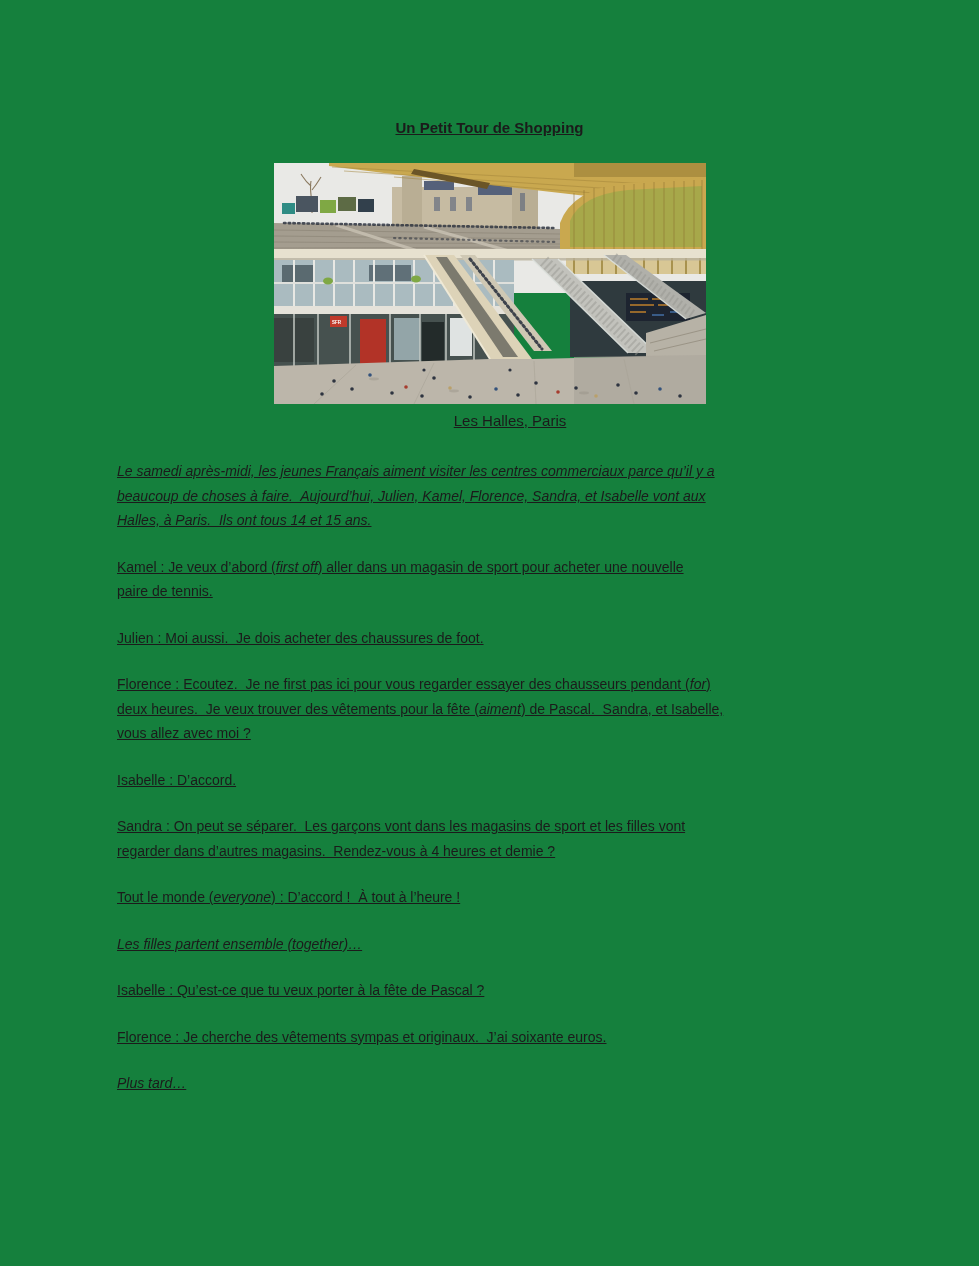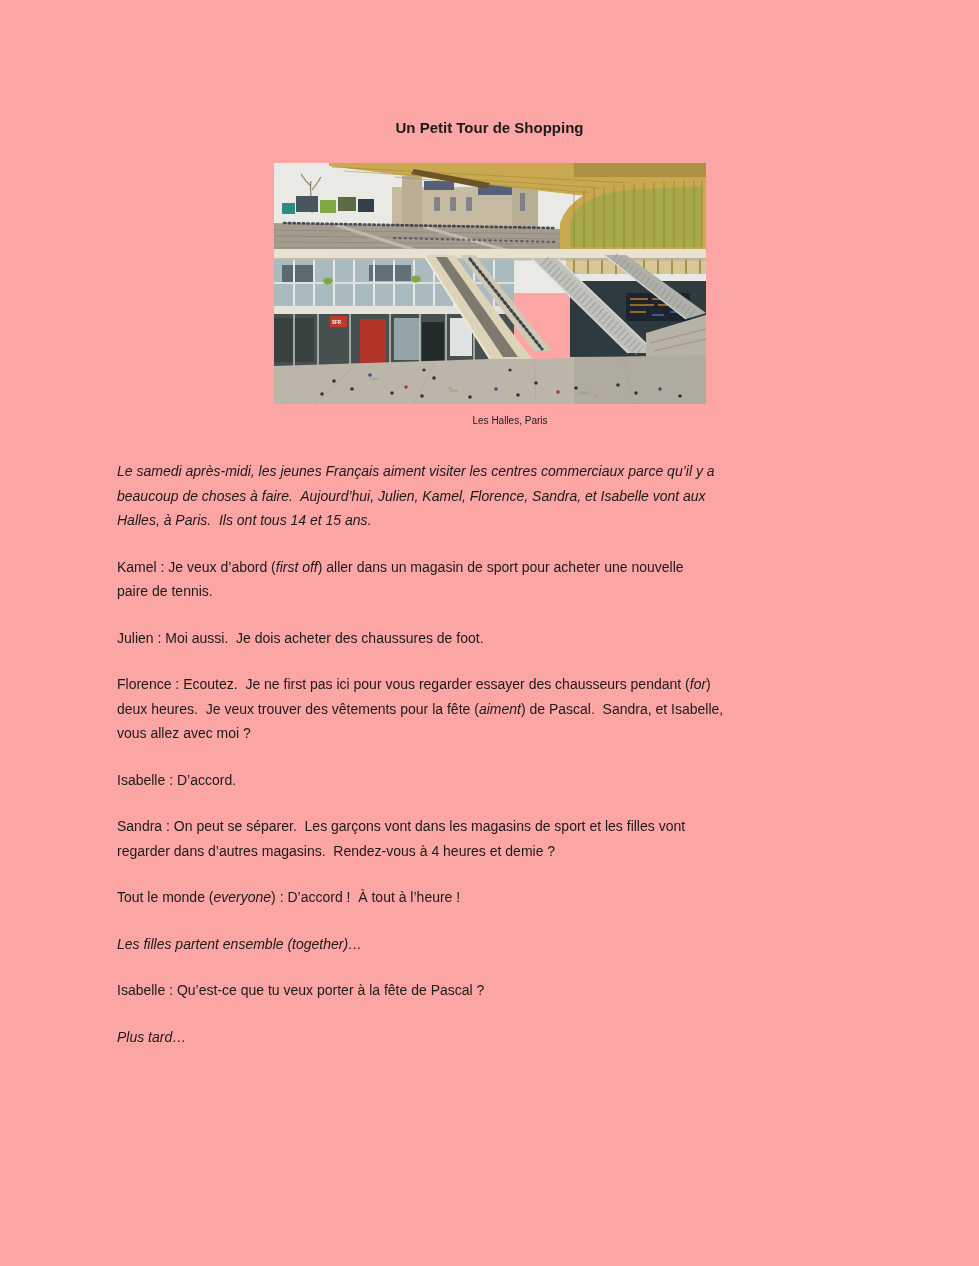--- a/index.html
+++ b/index.html
@@ -5,26 +5,26 @@
   :root{
     --c-sky:#e9e9e6; --c-gold:#c9a84f; --c-goldd:#8a702f; --c-beam:#6b5527;
     --c-stone:#c6bba2; --c-stone2:#b9ae94; --c-slate:#55617a; --c-steps:#a49d8f;
     --c-stepline:#8d8678; --c-walk:#e7e1cf; --c-cream:#ddd3b8; --c-creamd:#b0a78d;
     --c-glass:#aabbc0; --c-glassd:#46514f; --c-mull:#e8e8e4; --c-red:#c03a2b;
     --c-redd:#b23327; --c-plaza:#bcb6aa; --c-plazad:#a9a399; --c-ppl:#2e3440;
     --c-green:#7fa844; --c-stair:#c2c2bc; --c-staird:#b0b0aa; --c-shopd:#2f3a3e;
     --c-acc-red:#a63c2e; --c-acc-blue:#33527c; --c-acc-tan:#b9a06b;
   }
   html,body{margin:0;padding:0;background:#ffffff;}
-  .page{position:relative;width:979px;height:1266px;margin:0 auto;background:#fca5a5;
-        font-family:"Liberation Sans",sans-serif;color:#1b1b1b;overflow:hidden;}
+  .page{position:relative;width:979px;height:1266px;margin:0 auto;background:#15803d;
+        font-family:"Liberation Sans",sans-serif;color:#1b1b1b;overflow:hidden;text-decoration:underline;}
   .title{margin:0;padding-top:118px;text-align:center;font-size:15px;line-height:20px;font-weight:700;}
   figure.photo{margin:25px 0 0;text-align:center;}
   figure.photo svg{display:block;margin:0 auto;}
-  figcaption{margin-top:6px;font-size:10px;line-height:22px;padding-left:41px;}
+  figcaption{margin-top:6px;font-size:15px;line-height:22px;padding-left:41px;}
   .content{margin:27px 40px 0 117px;width:762px;}
   .para{margin:0 0 22px;font-size:14px;line-height:24.5px;white-space:pre-wrap;}
   .it{font-style:italic;}
   
   .sky{fill:var(--c-sky)} .gold{fill:var(--c-gold)} .goldd{fill:var(--c-goldd)}
   .beam{fill:var(--c-beam)} .stone{fill:var(--c-stone)} .stone2{fill:var(--c-stone2)}
   .slate{fill:var(--c-slate)} .steps{fill:var(--c-steps)} .walk{fill:var(--c-walk)}
   .cream{fill:var(--c-cream)} .creamd{fill:var(--c-creamd)} .glass{fill:var(--c-glass)}
   .glassd{fill:var(--c-glassd)} .red{fill:var(--c-red)} .redd{fill:var(--c-redd)}
   .plaza{fill:var(--c-plaza)} .plazad{fill:var(--c-plazad)} .ppl{fill:var(--c-ppl)}
@@ -198,16 +198,17 @@
       <p class="para"><span>Julien : Moi aussi.  Je dois acheter des chaussures de foot.</span></p>
       <p class="para"><span>Florence : Ecoutez.  Je ne first pas ici pour vous regarder essayer des chausseurs pendant (</span><span class="it">for</span><span>)
 deux heures.  Je veux trouver des vêtements pour la fête (</span><span class="it">aiment</span><span>) de Pascal.  Sandra, et Isabelle,
 vous allez avec moi ?</span></p>
       <p class="para"><span>Isabelle : D’accord.</span></p>
       <p class="para"><span>Sandra : On peut se séparer.  Les garçons vont dans les magasins de sport et les filles vont
 regarder dans d’autres magasins.  Rendez-vous à 4 heures et demie ?</span></p>
       <p class="para"><span>Tout le monde (</span><span class="it">everyone</span><span>) : D’accord !  À tout à l’heure !</span></p>
       <p class="para"><span class="it">Les filles partent ensemble (together)…</span></p>
       <p class="para"><span>Isabelle : Qu’est-ce que tu veux porter à la fête de Pascal ?</span></p>
+      <p class="para"><span>Florence : Je cherche des vêtements sympas et originaux.  J’ai soixante euros.</span></p>
       <p class="para"><span class="it">Plus tard…</span></p>
     </div>
 
 </div>
 
 </body></html>

